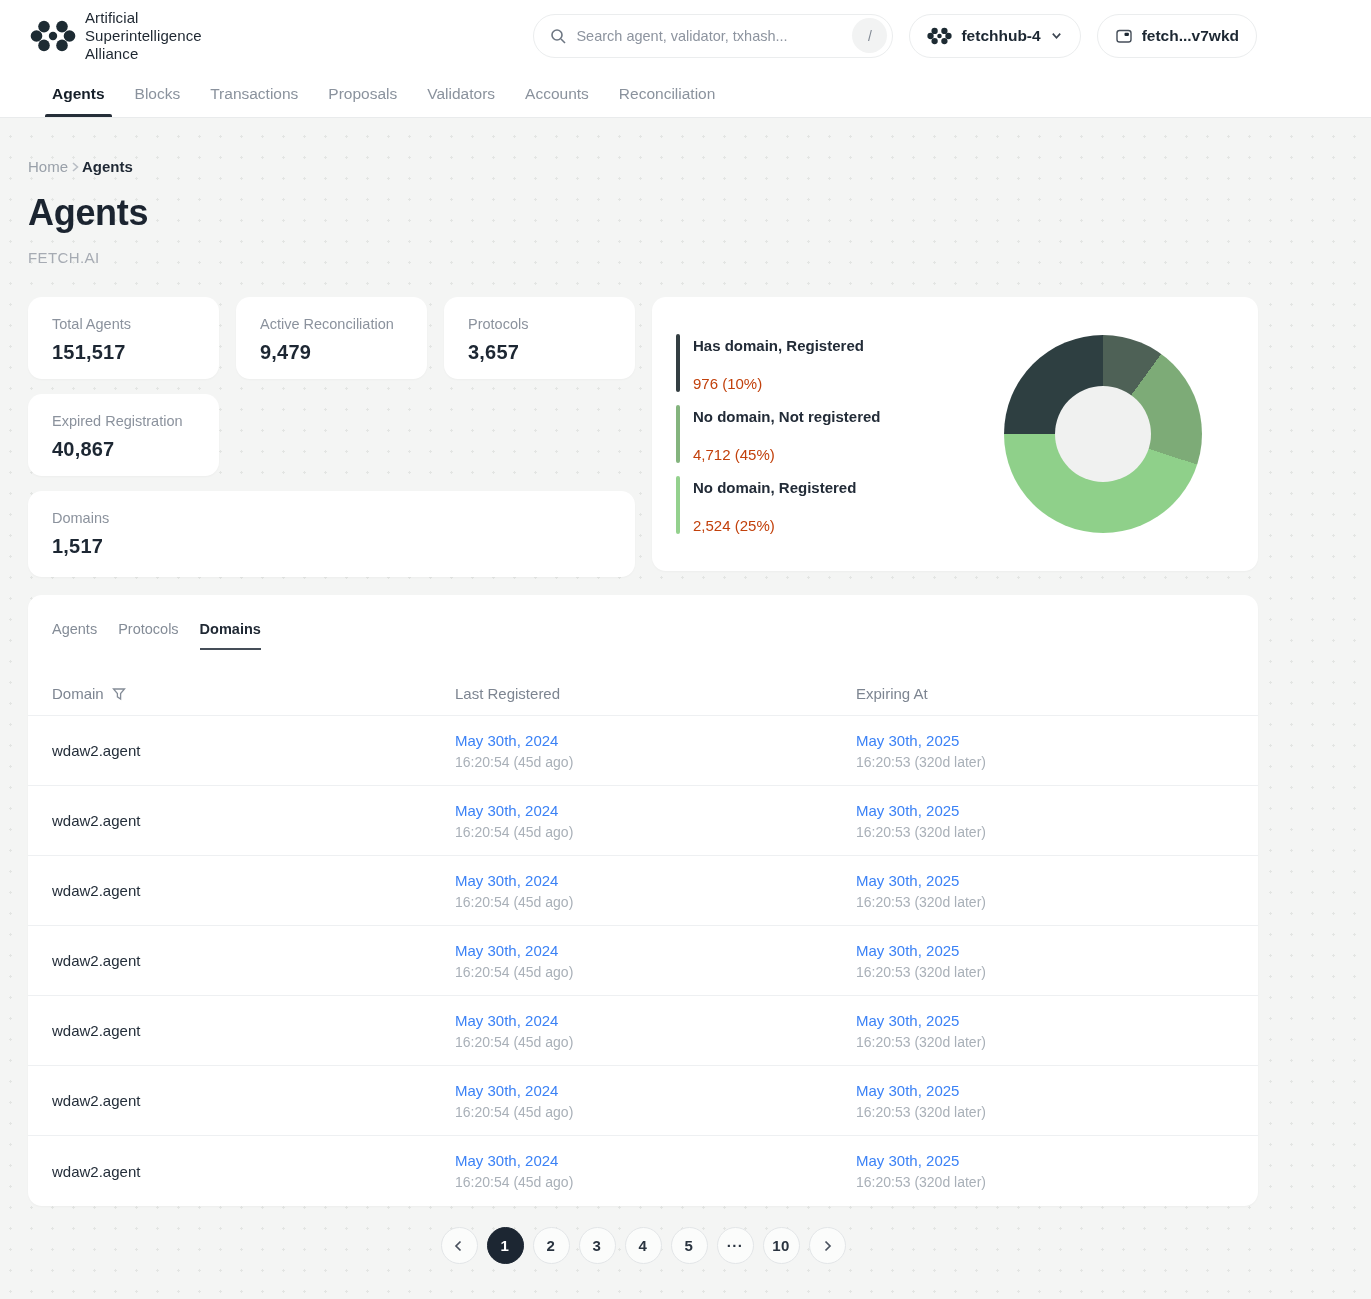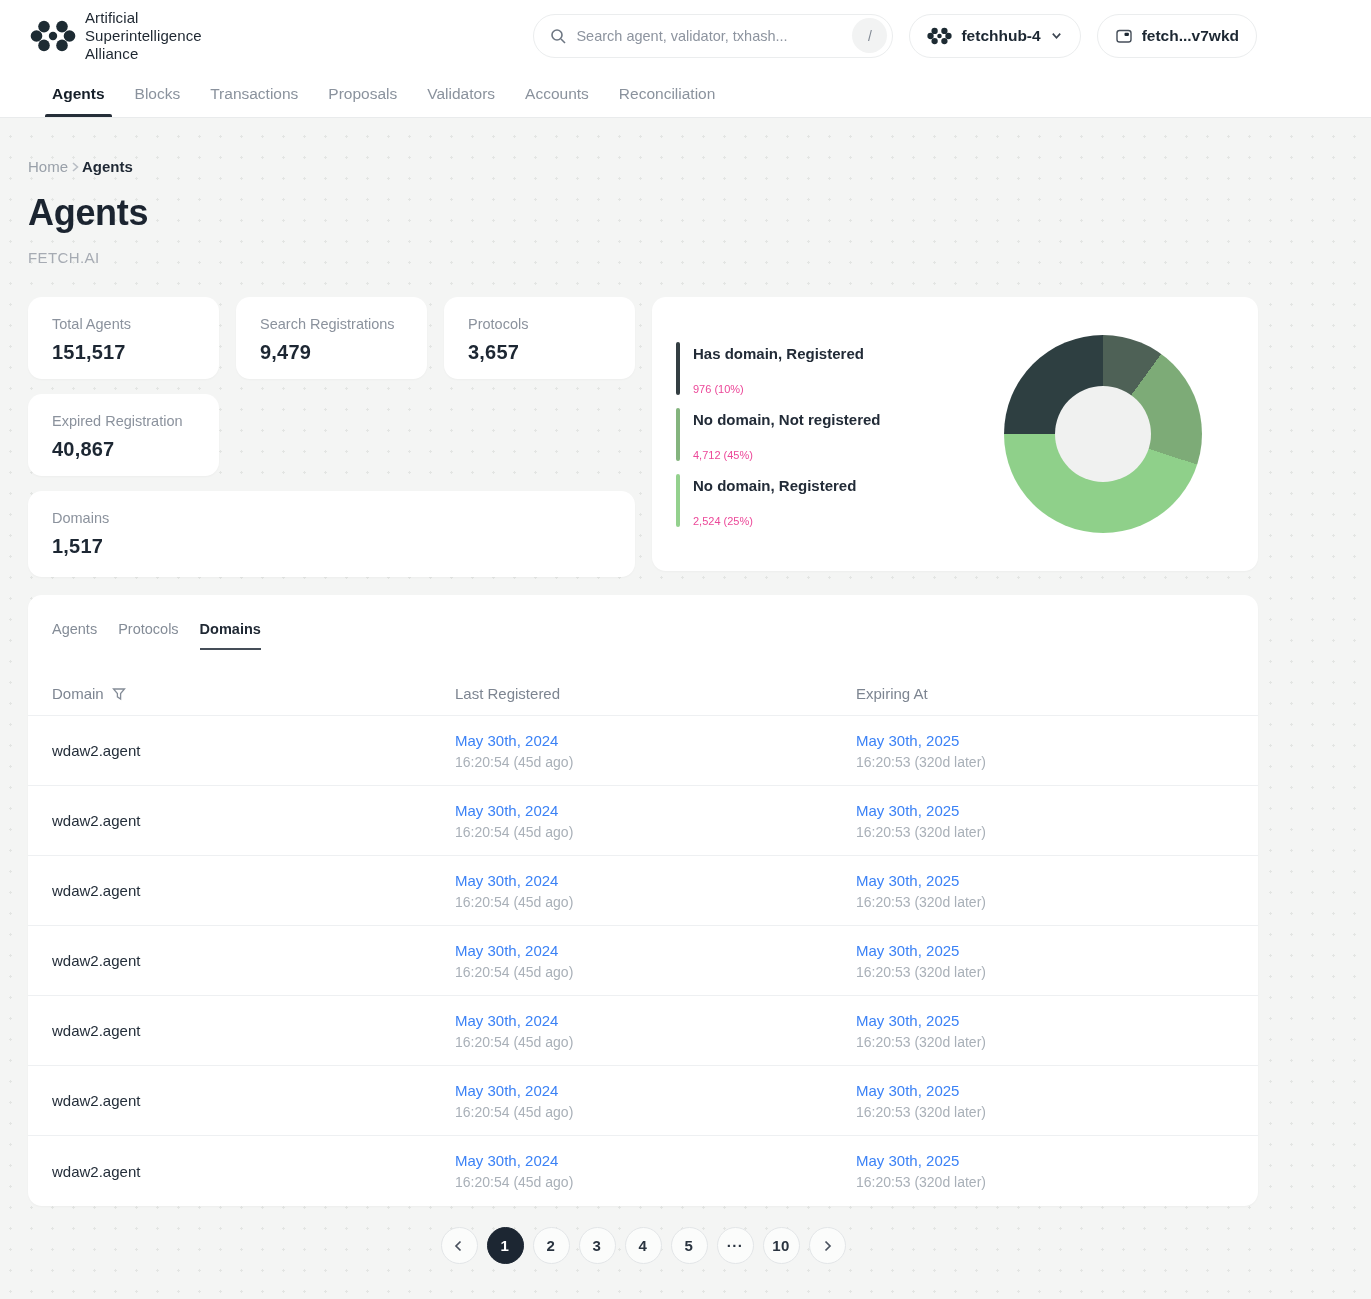--- a/index.html
+++ b/index.html
@@ -46,21 +46,21 @@
   .stats-grid { display:grid; grid-template-columns:1fr 1fr 1fr; grid-template-rows:82px 82px 1fr; gap:15px 17px; }
   .stat-card { background:#fff; border-radius:14px; padding:19px 24px; box-shadow:0 1px 2px rgba(20,30,40,.03); }
   .stat-card.wide { grid-column:1 / -1; }
   .stat-label { font-size:14.5px; color:#8b929d; }
   .stat-value { margin-top:9px; font-size:20px; font-weight:700; color:#1d2733; letter-spacing:.2px; }
   .chart-card { background:#fff; border-radius:14px; display:flex; align-items:center; padding-left:24px; height:274px; box-shadow:0 1px 2px rgba(20,30,40,.03); }
   .legend { display:flex; flex-direction:column; gap:13px; width:330px; }
   .legend-item { display:flex; gap:13px; min-height:46px; }
   .legend-bar { width:4px; border-radius:2px; flex:none; }
   .legend-label { font-size:15px; font-weight:600; color:#222b37; padding-top:3px; }
-  .legend-value { margin-top:21px; font-size:11px; font-weight:400; color:#ec4899; }
+  .legend-value { margin-top:21px; font-size:15px; font-weight:400; color:#c2410c; }
   .donut { width:198px; height:198px; border-radius:50%; margin-left:auto; margin-right:56px; position:relative; flex:none; }
   .donut-hole { position:absolute; inset:51px; border-radius:50%; }
   
   .table-card { margin-top:18px; background:#fff; border-radius:14px; padding-top:26px; box-shadow:0 1px 2px rgba(20,30,40,.03); }
   .table-tabs { display:flex; gap:21px; padding:0 24px; }
   .table-tab { font-size:14.5px; color:#848c97; font-weight:500; padding-bottom:9px; position:relative; cursor:pointer; }
   .table-tab.active { color:#1f2833; font-weight:700; }
   .table-tab.active::after { content:""; position:absolute; left:0; right:0; bottom:-4px; height:2px; background:#454e58; }
   .grid-row { display:grid; grid-template-columns:403px 401px auto; align-items:center; padding:0 24px; }
   .thead { margin-top:26px; height:44px; color:#7d8591; font-size:15px; border-bottom:1px solid #eef0f2; }
@@ -159,21 +159,21 @@
   <div class="page-title">Agents</div>
   <div class="page-subtitle">FETCH.AI</div>
 
   <div class="stats-zone">
     <div class="stats-grid">
       <div class="stat-card">
         <div class="stat-label">Total Agents</div>
         <div class="stat-value">151,517</div>
       </div>
       <div class="stat-card">
-        <div class="stat-label">Search Registrations</div>
+        <div class="stat-label">Active Reconciliation</div>
         <div class="stat-value">9,479</div>
       </div>
       <div class="stat-card">
         <div class="stat-label">Protocols</div>
         <div class="stat-value">3,657</div>
       </div>
       <div class="stat-card">
         <div class="stat-label">Expired Registration</div>
         <div class="stat-value">40,867</div>
       </div>

